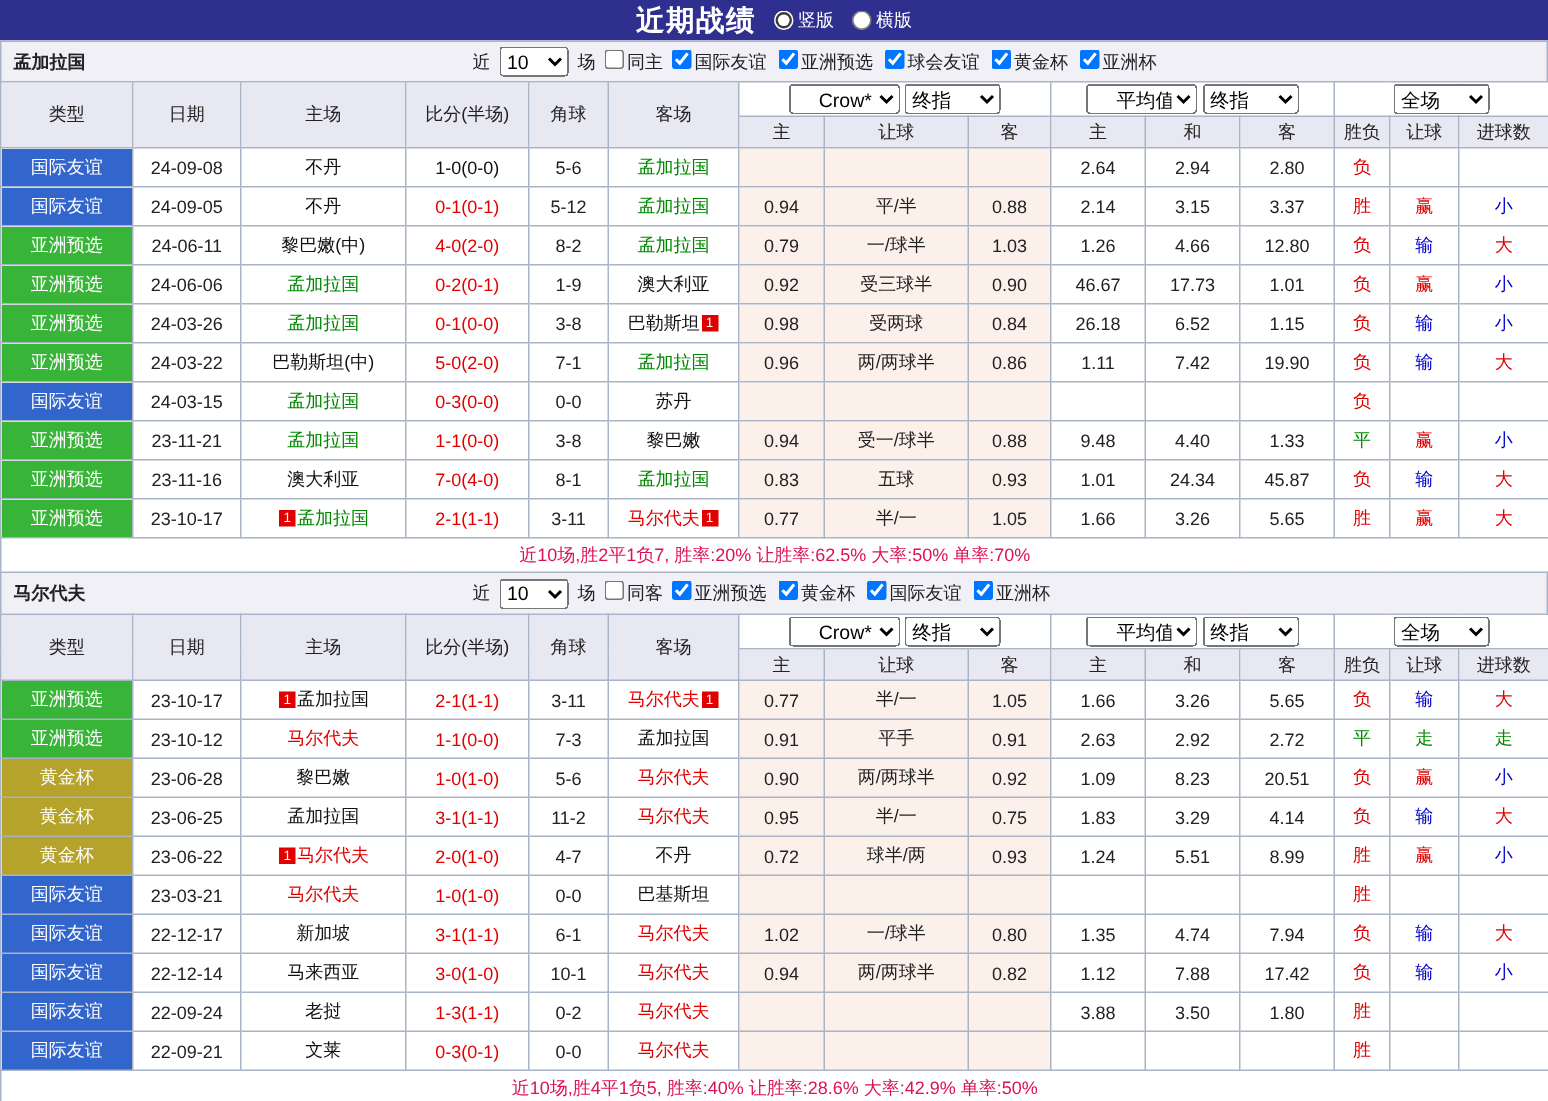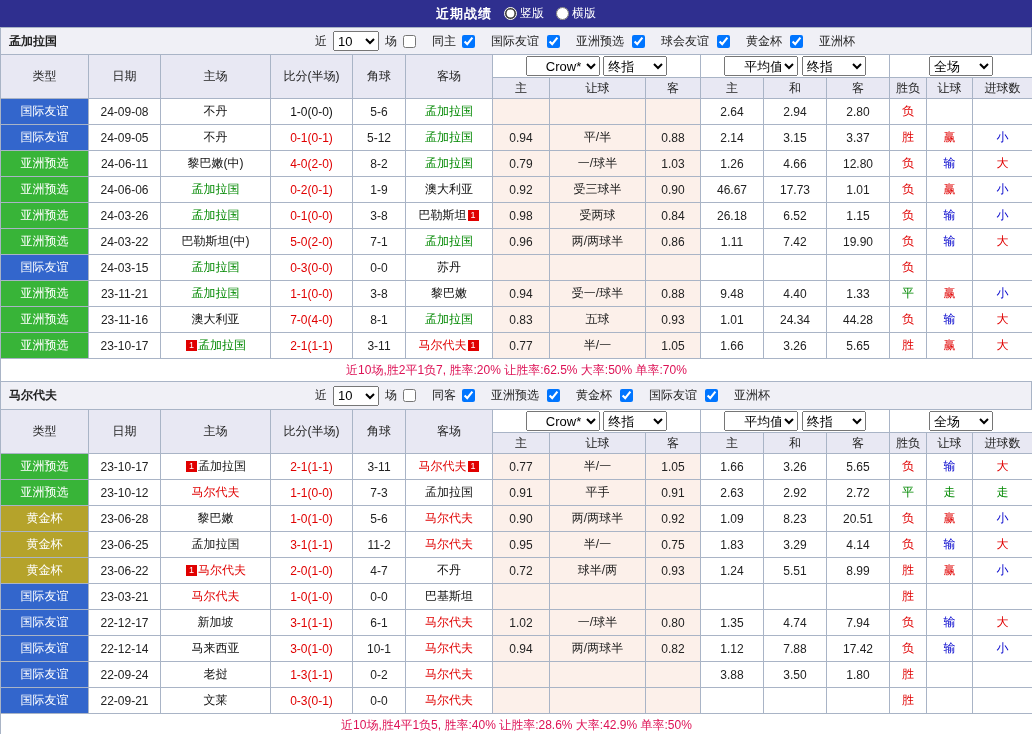--- a/index.html
+++ b/index.html
@@ -13,36 +13,36 @@
   }
   .topbar {
     height: 27px;
     background: var(--topbar, #2f2f8f);
     color: #fff;
     display: flex;
     align-items: center;
     justify-content: center;
     gap: 12px;
   }
-  .topbar .title { font-weight: bold; font-size: 13px; letter-spacing: 1px; }
+  .topbar .title { font-weight: bold; font-size: 19px; letter-spacing: 1px; }
   .topbar label { display: inline-flex; align-items: center; gap: 3px; cursor: pointer; }
   .topbar input { accent-color: #fff; margin: 0; }
 
   .section-head {
     display: flex;
     align-items: center;
     height: 27px;
     background: var(--strip, #f0f0f6);
     border: 1px solid var(--border, #a9b4c6);
     border-bottom: 0;
   }
   .section + .section .section-head { border-top: 0; }
   .team-name { width: 262px; padding-left: 8px; font-weight: bold; }
   .filters { display: flex; align-items: center; gap: 6px; margin-left: 52px; }
-  .filters label { display: inline-flex; align-items: center; gap: 15px; cursor: pointer; }
+  .filters label { display: inline-flex; align-items: flex-start; gap: 1px; cursor: pointer; }
   .filters input[type=checkbox] { margin: 0 1px 0 0; }
   .leagues { display: inline-flex; align-items: center; gap: 8px; }
 
   table.grid { width: 1032px; border-collapse: collapse; table-layout: fixed; }
   .grid th, .grid td {
     border: 1px solid var(--border, #a9b4c6);
     text-align: center;
     padding: 0 2px;
     overflow: hidden;
     white-space: nowrap;
@@ -324,21 +324,21 @@
           <td>23-11-16</td>
           <td class="c-black"><span>澳大利亚</span></td>
           <td class="c-red">7-0(4-0)</td>
           <td>8-1</td>
           <td class="c-green"><span>孟加拉国</span></td>
           <td class="odds">0.83</td>
           <td class="odds">五球</td>
           <td class="odds">0.93</td>
           <td>1.01</td>
           <td>24.34</td>
-          <td>44.28</td>
+          <td>45.87</td>
           <td class="c-red">负</td>
           <td class="c-blue">输</td>
           <td class="c-red">大</td>
         </tr>
         <tr>
           <td class="type t-green">亚洲预选</td>
           <td>23-10-17</td>
           <td class="c-green"><span class="badge">1</span><span>孟加拉国</span></td>
           <td class="c-red">2-1(1-1)</td>
           <td>3-11</td>

